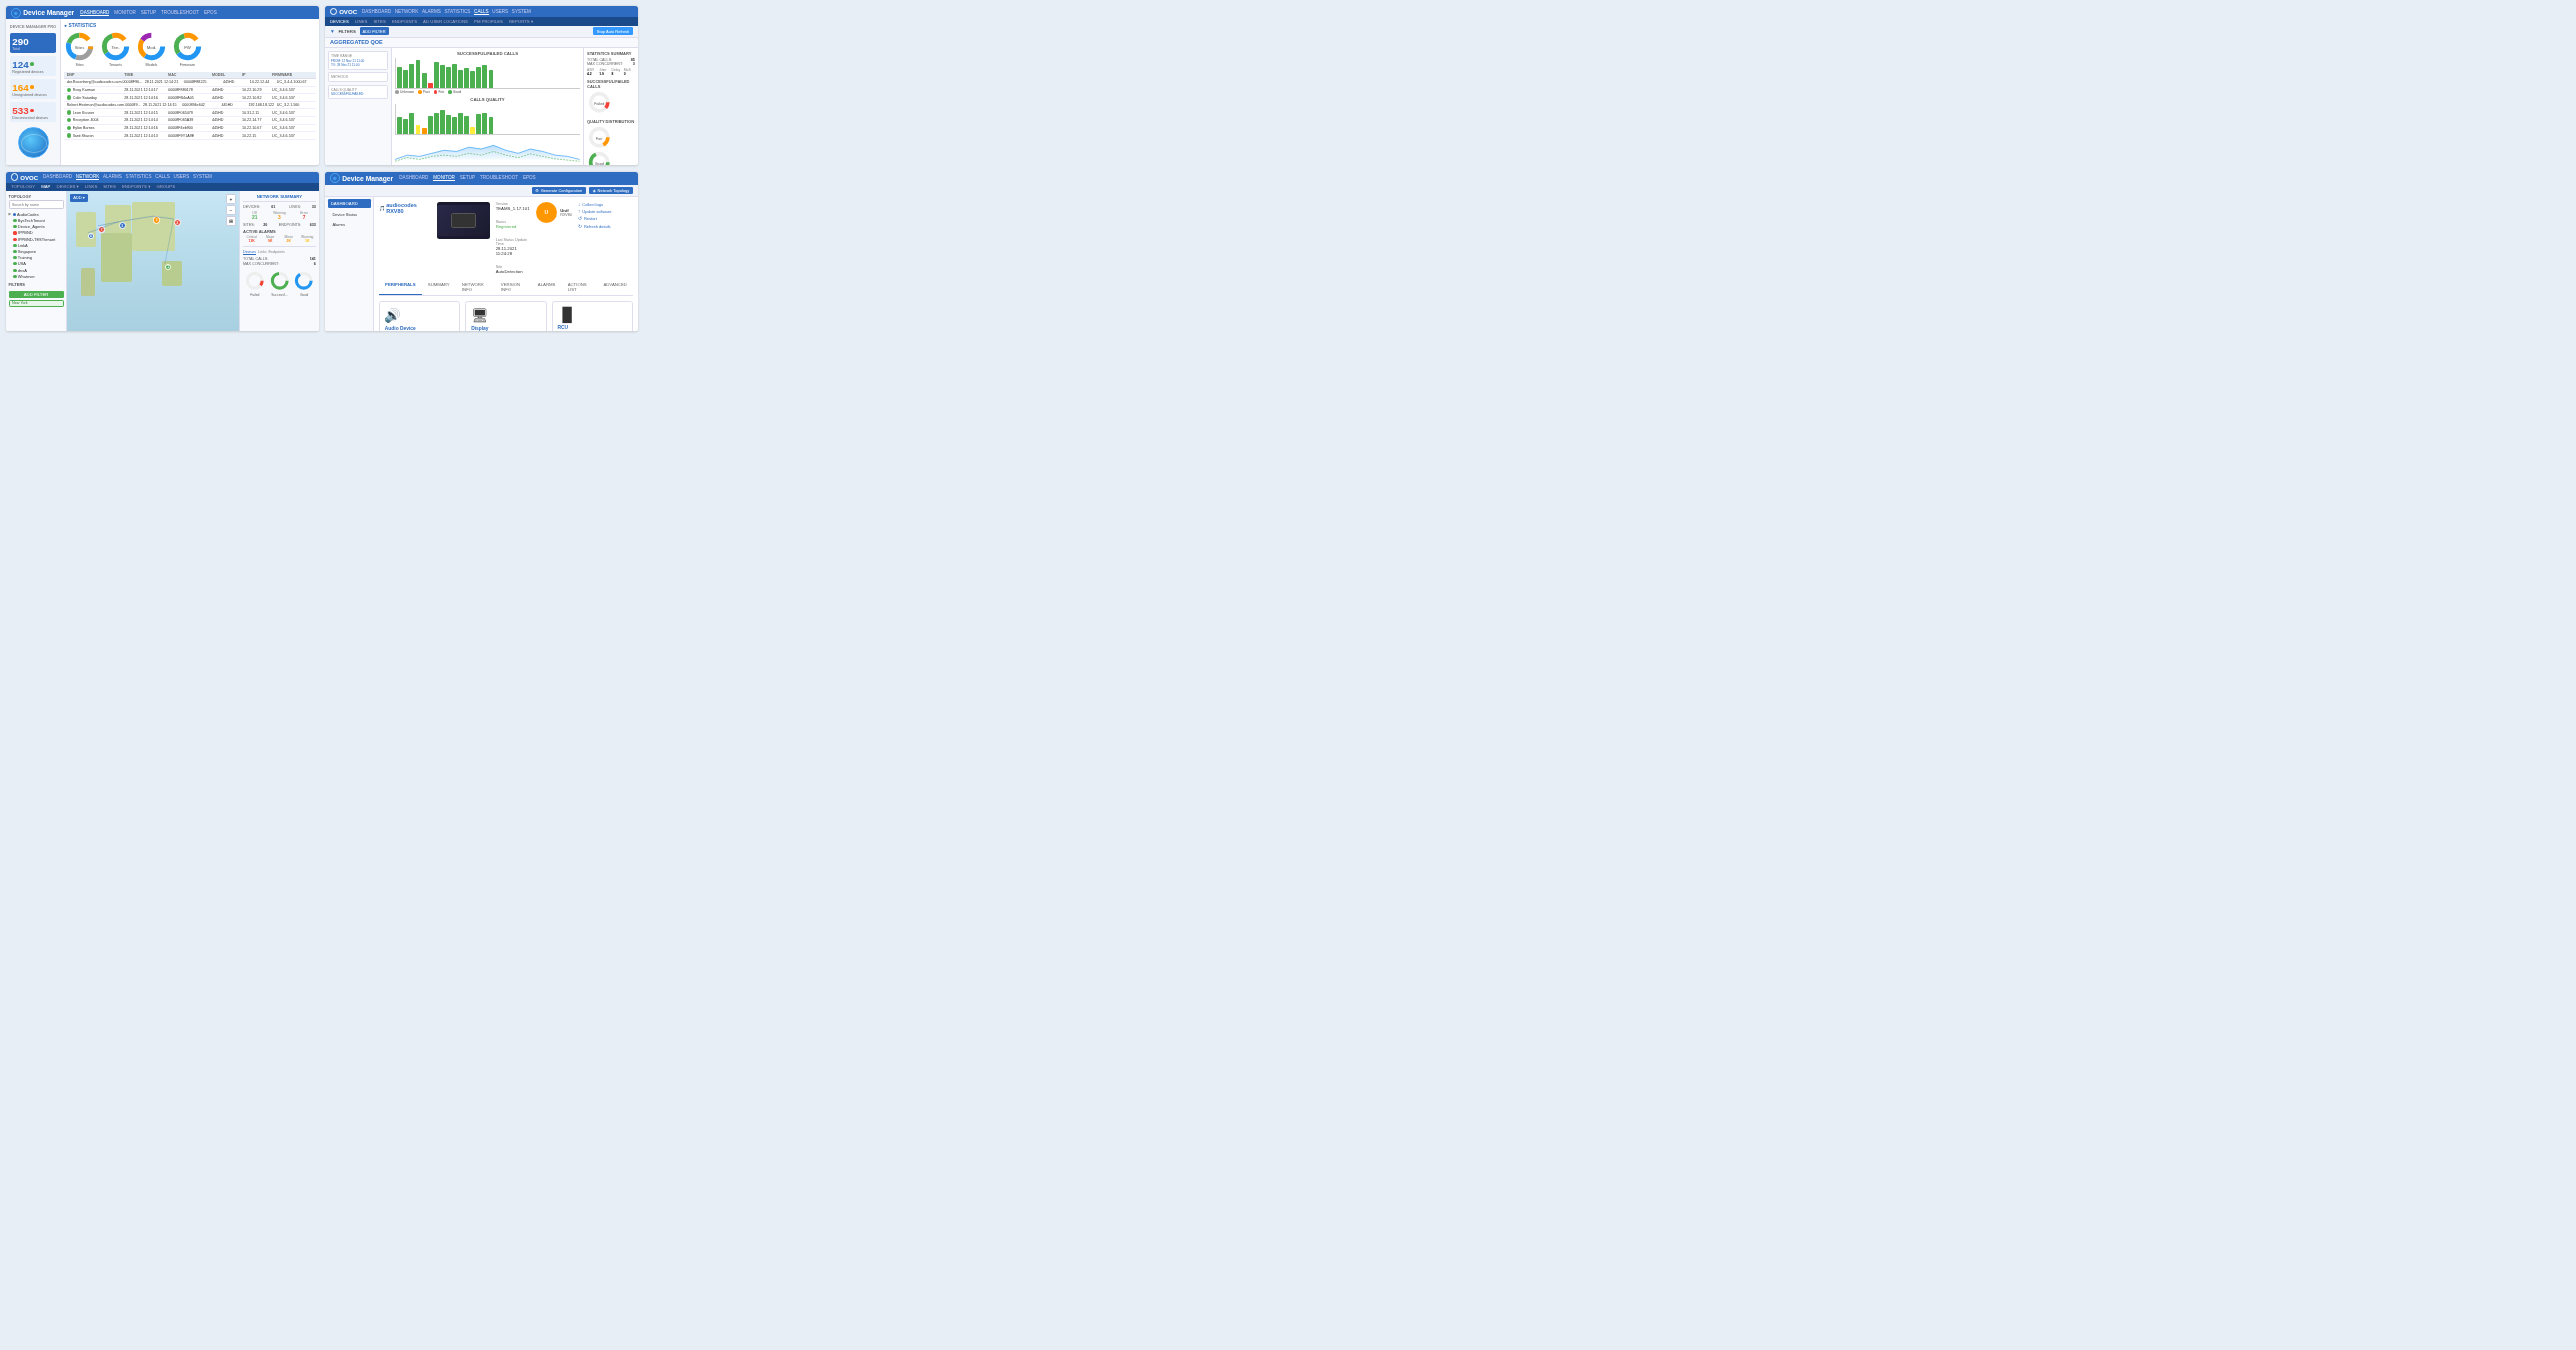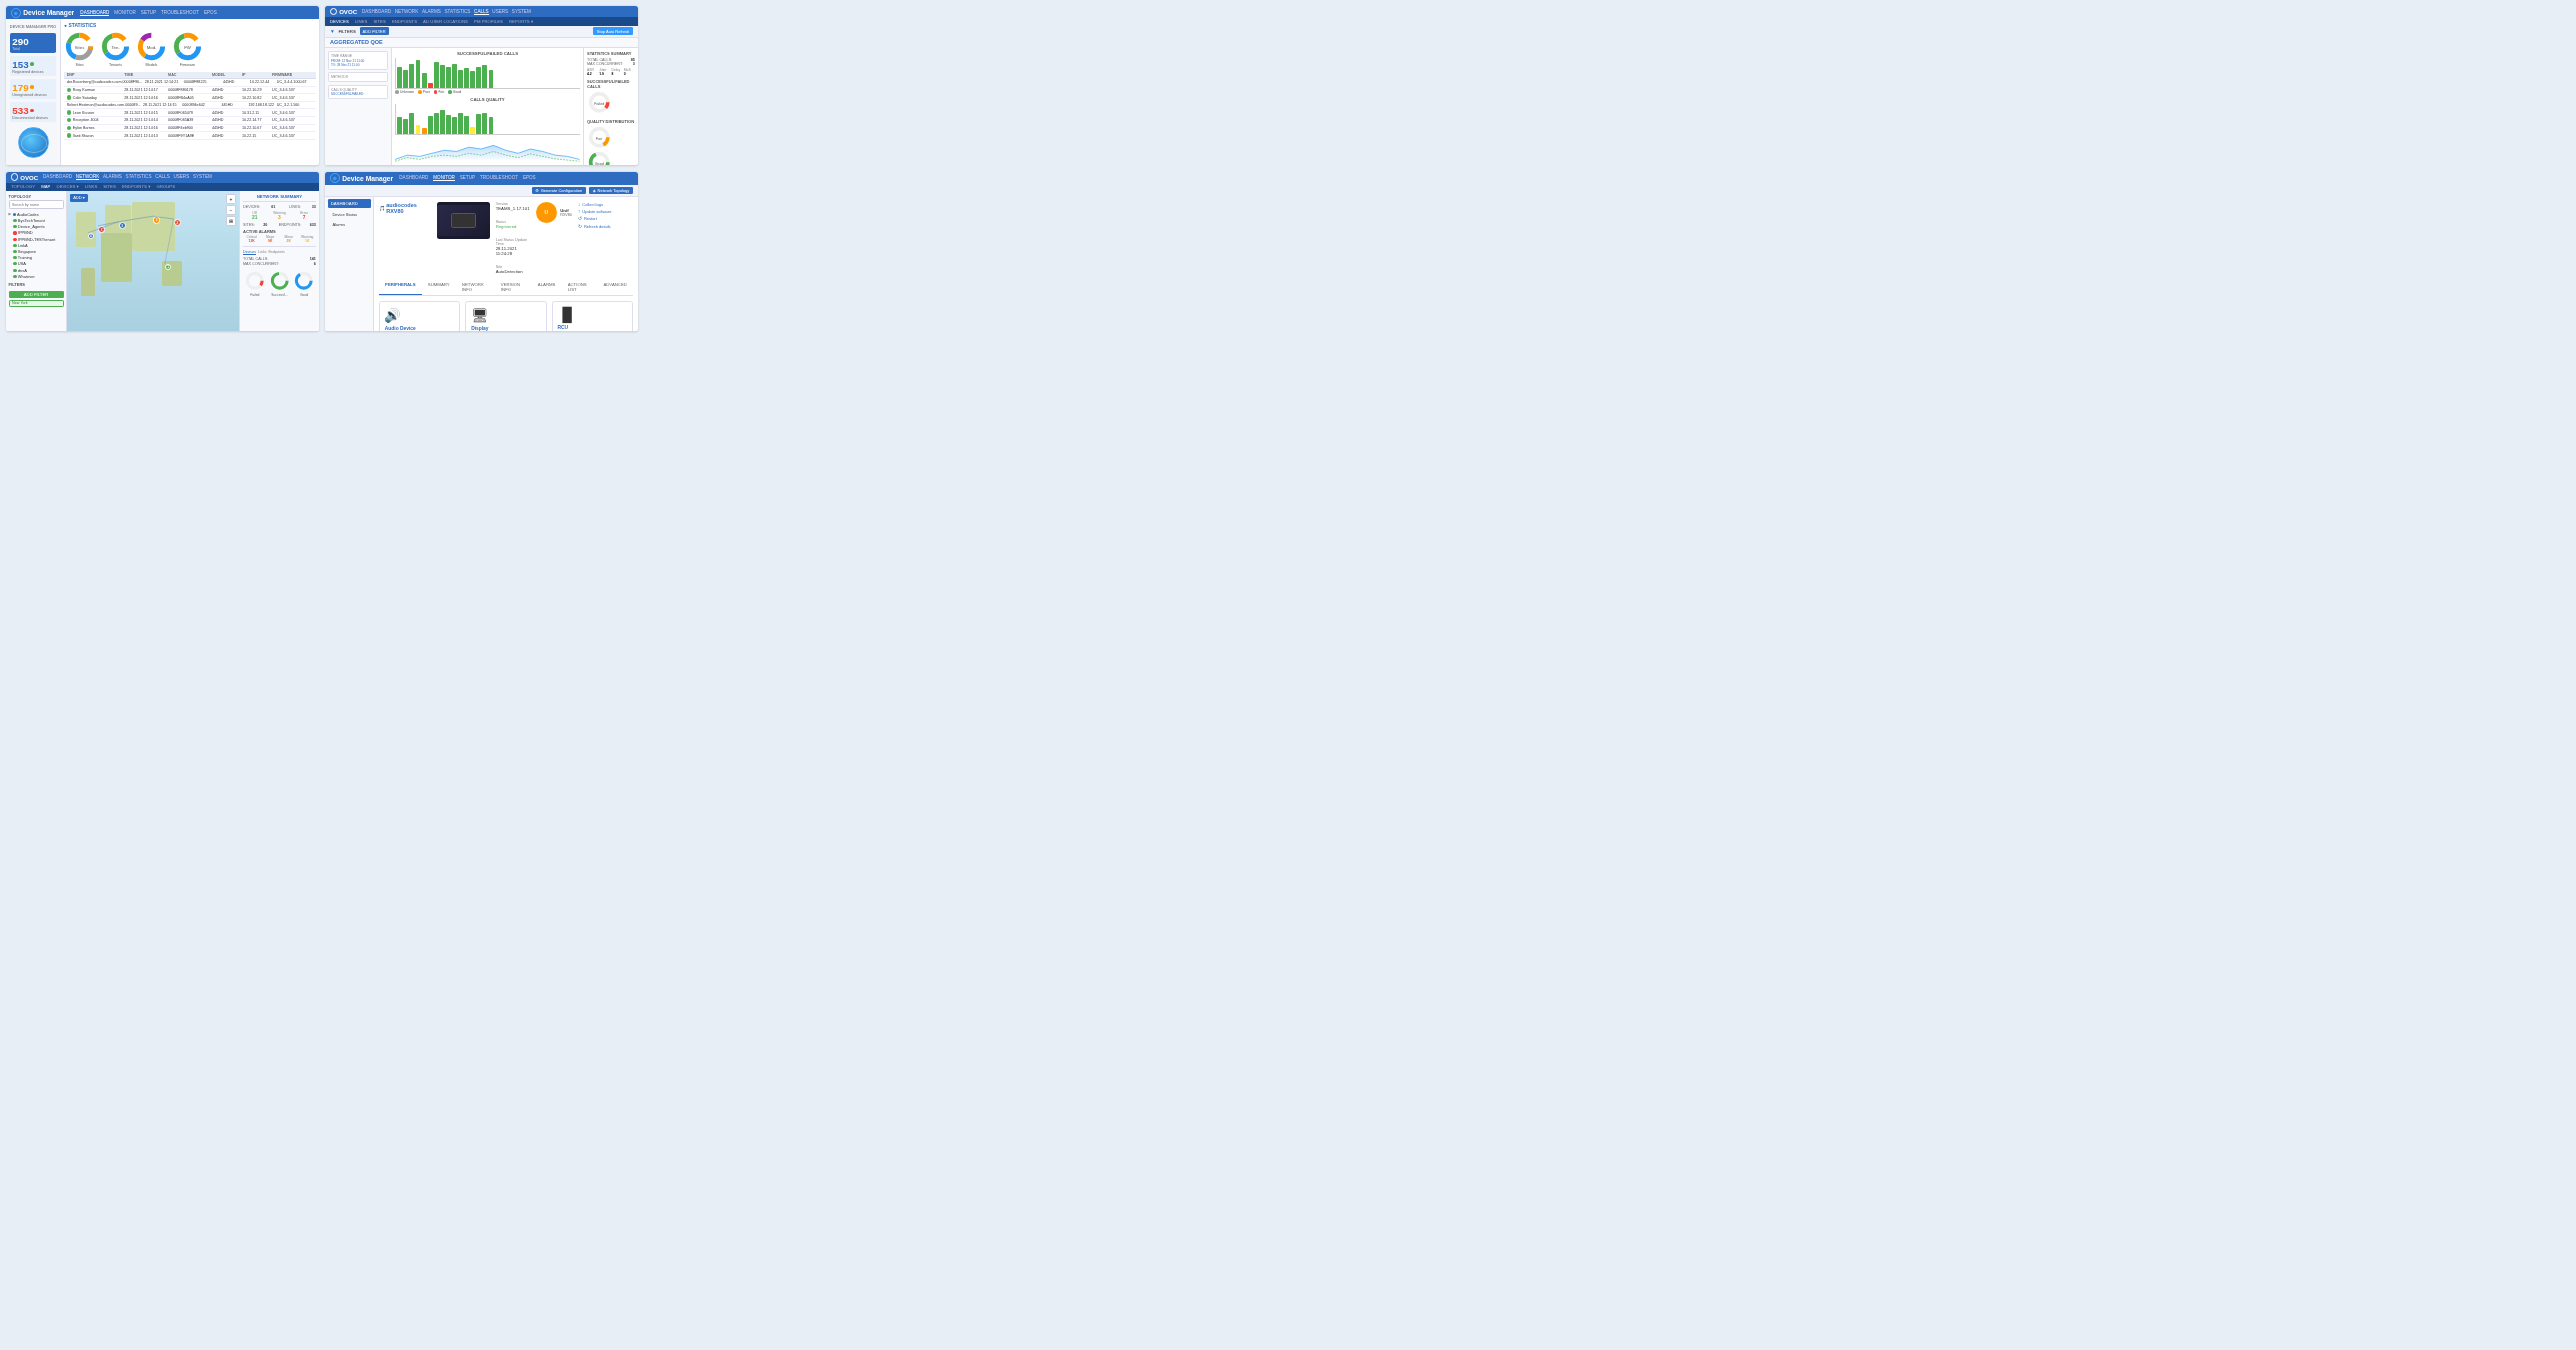--- a/index.html
+++ b/index.html
@@ -654,29 +654,29 @@
     <div class="sidebar">
       <div class="sidebar-title">DEVICE MANAGER PRO</div>
 
       <div class="metric-card blue">
         <div class="metric-number white">290</div>
         <div class="metric-label white">Total</div>
       </div>
 
       <div class="metric-card">
         <div class="metric-row">
-          <div class="metric-number">153</div>
+          <div class="metric-number">124</div>
           <div class="status-dot dot-green"></div>
         </div>
         <div class="metric-label">Registered devices</div>
       </div>
 
       <div class="metric-card">
         <div class="metric-row">
-          <div class="metric-number" style="color:#ff9800;">179</div>
+          <div class="metric-number" style="color:#ff9800;">164</div>
           <div class="status-dot dot-orange"></div>
         </div>
         <div class="metric-label">Unregistered devices</div>
       </div>
 
       <div class="metric-card">
         <div class="metric-row">
           <div class="metric-number" style="color:#f44336;">533</div>
           <div class="status-dot dot-red"></div>
         </div>

